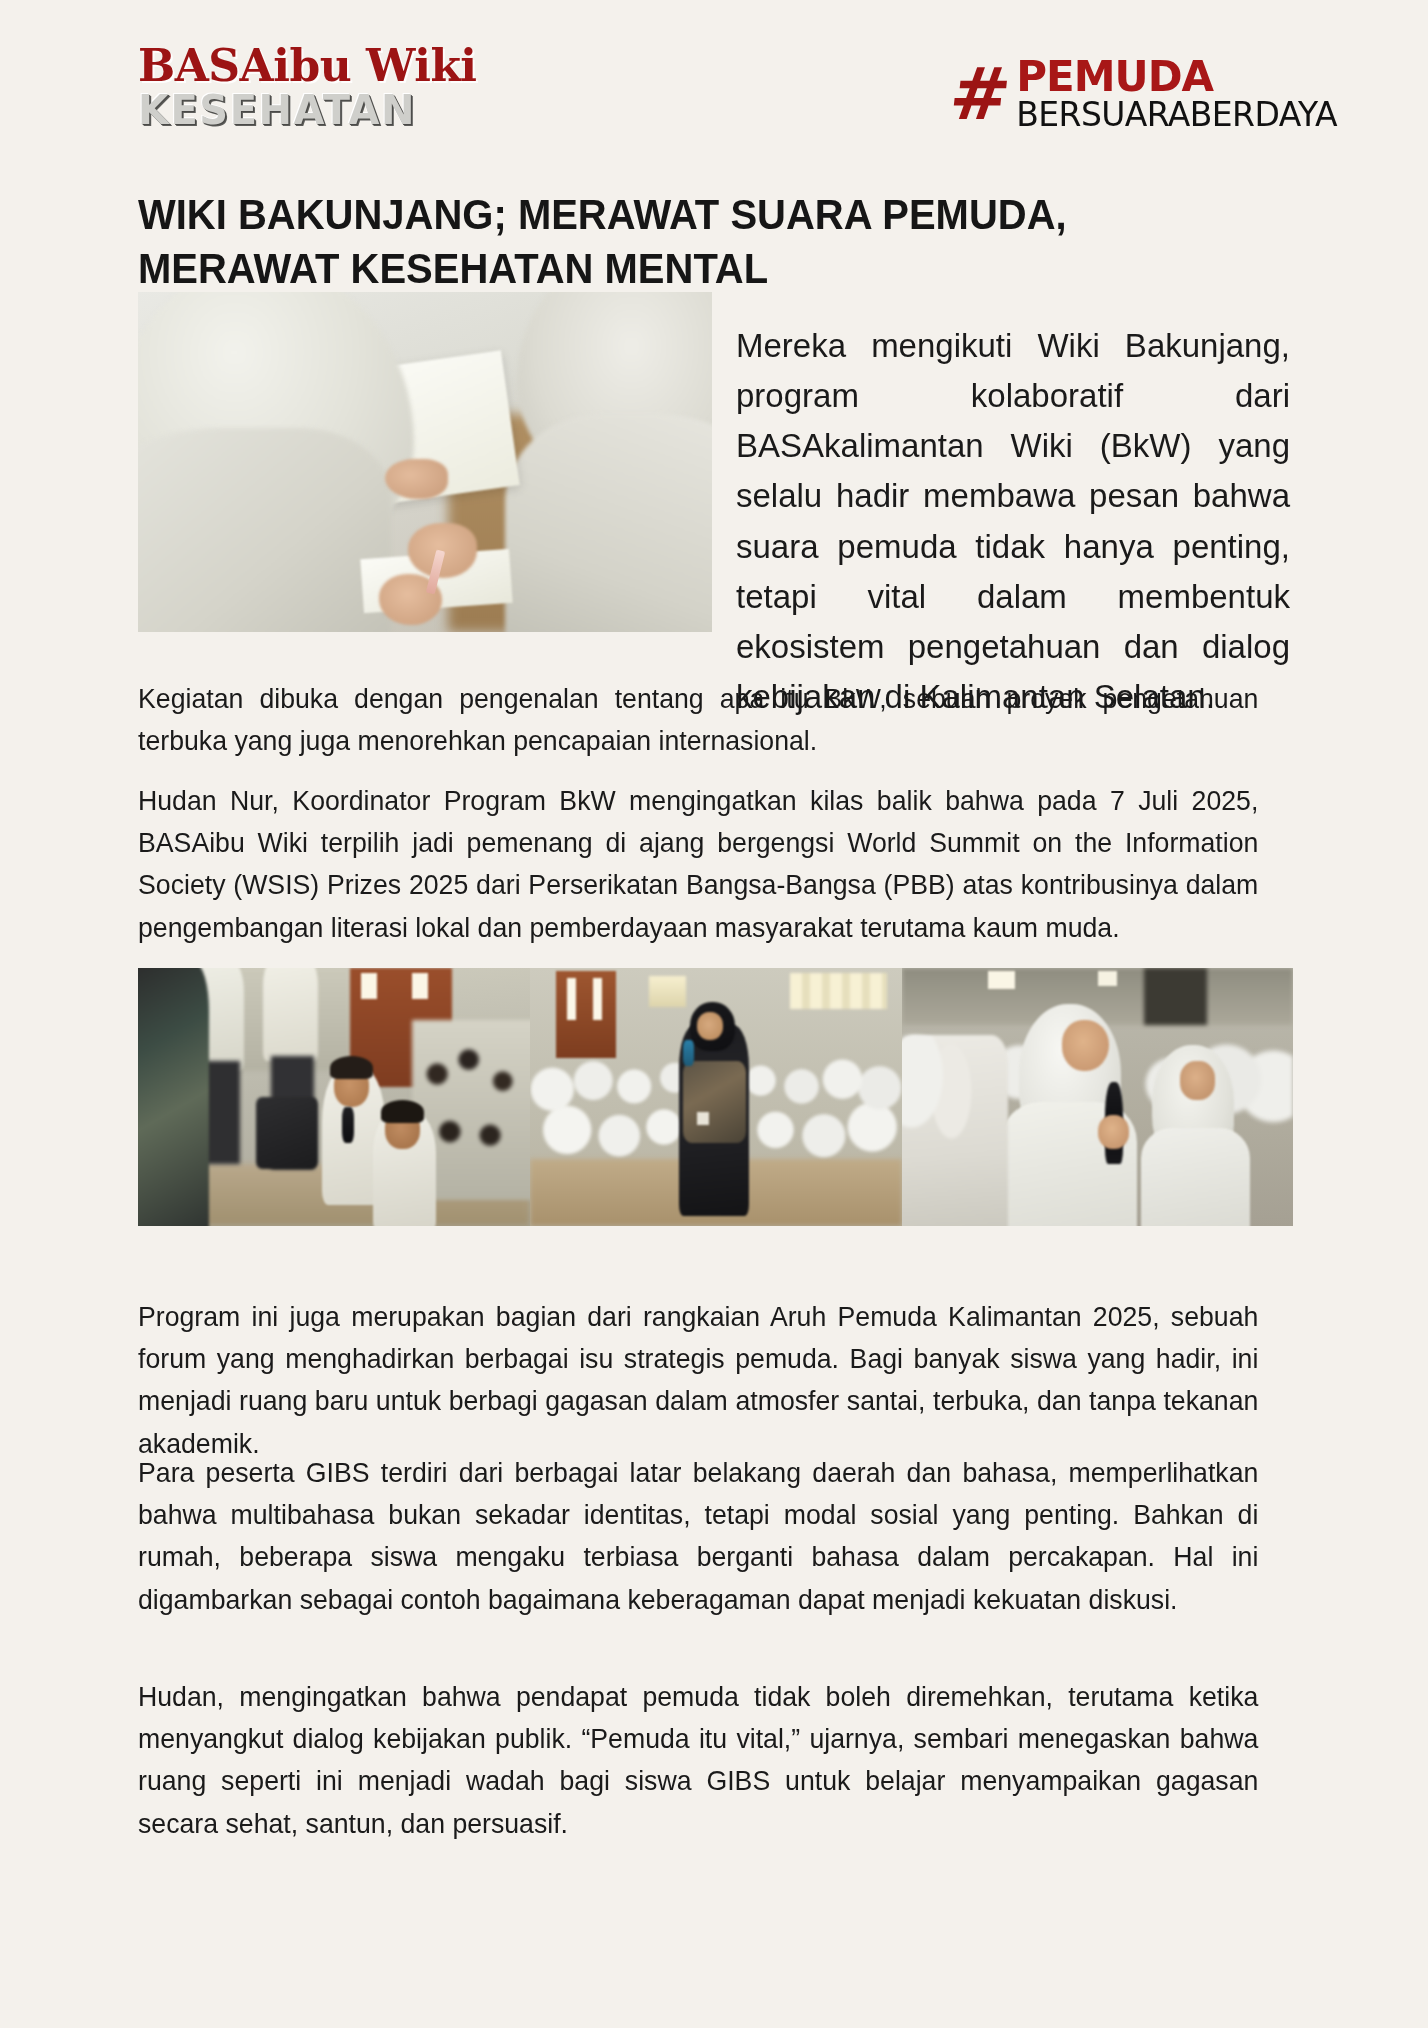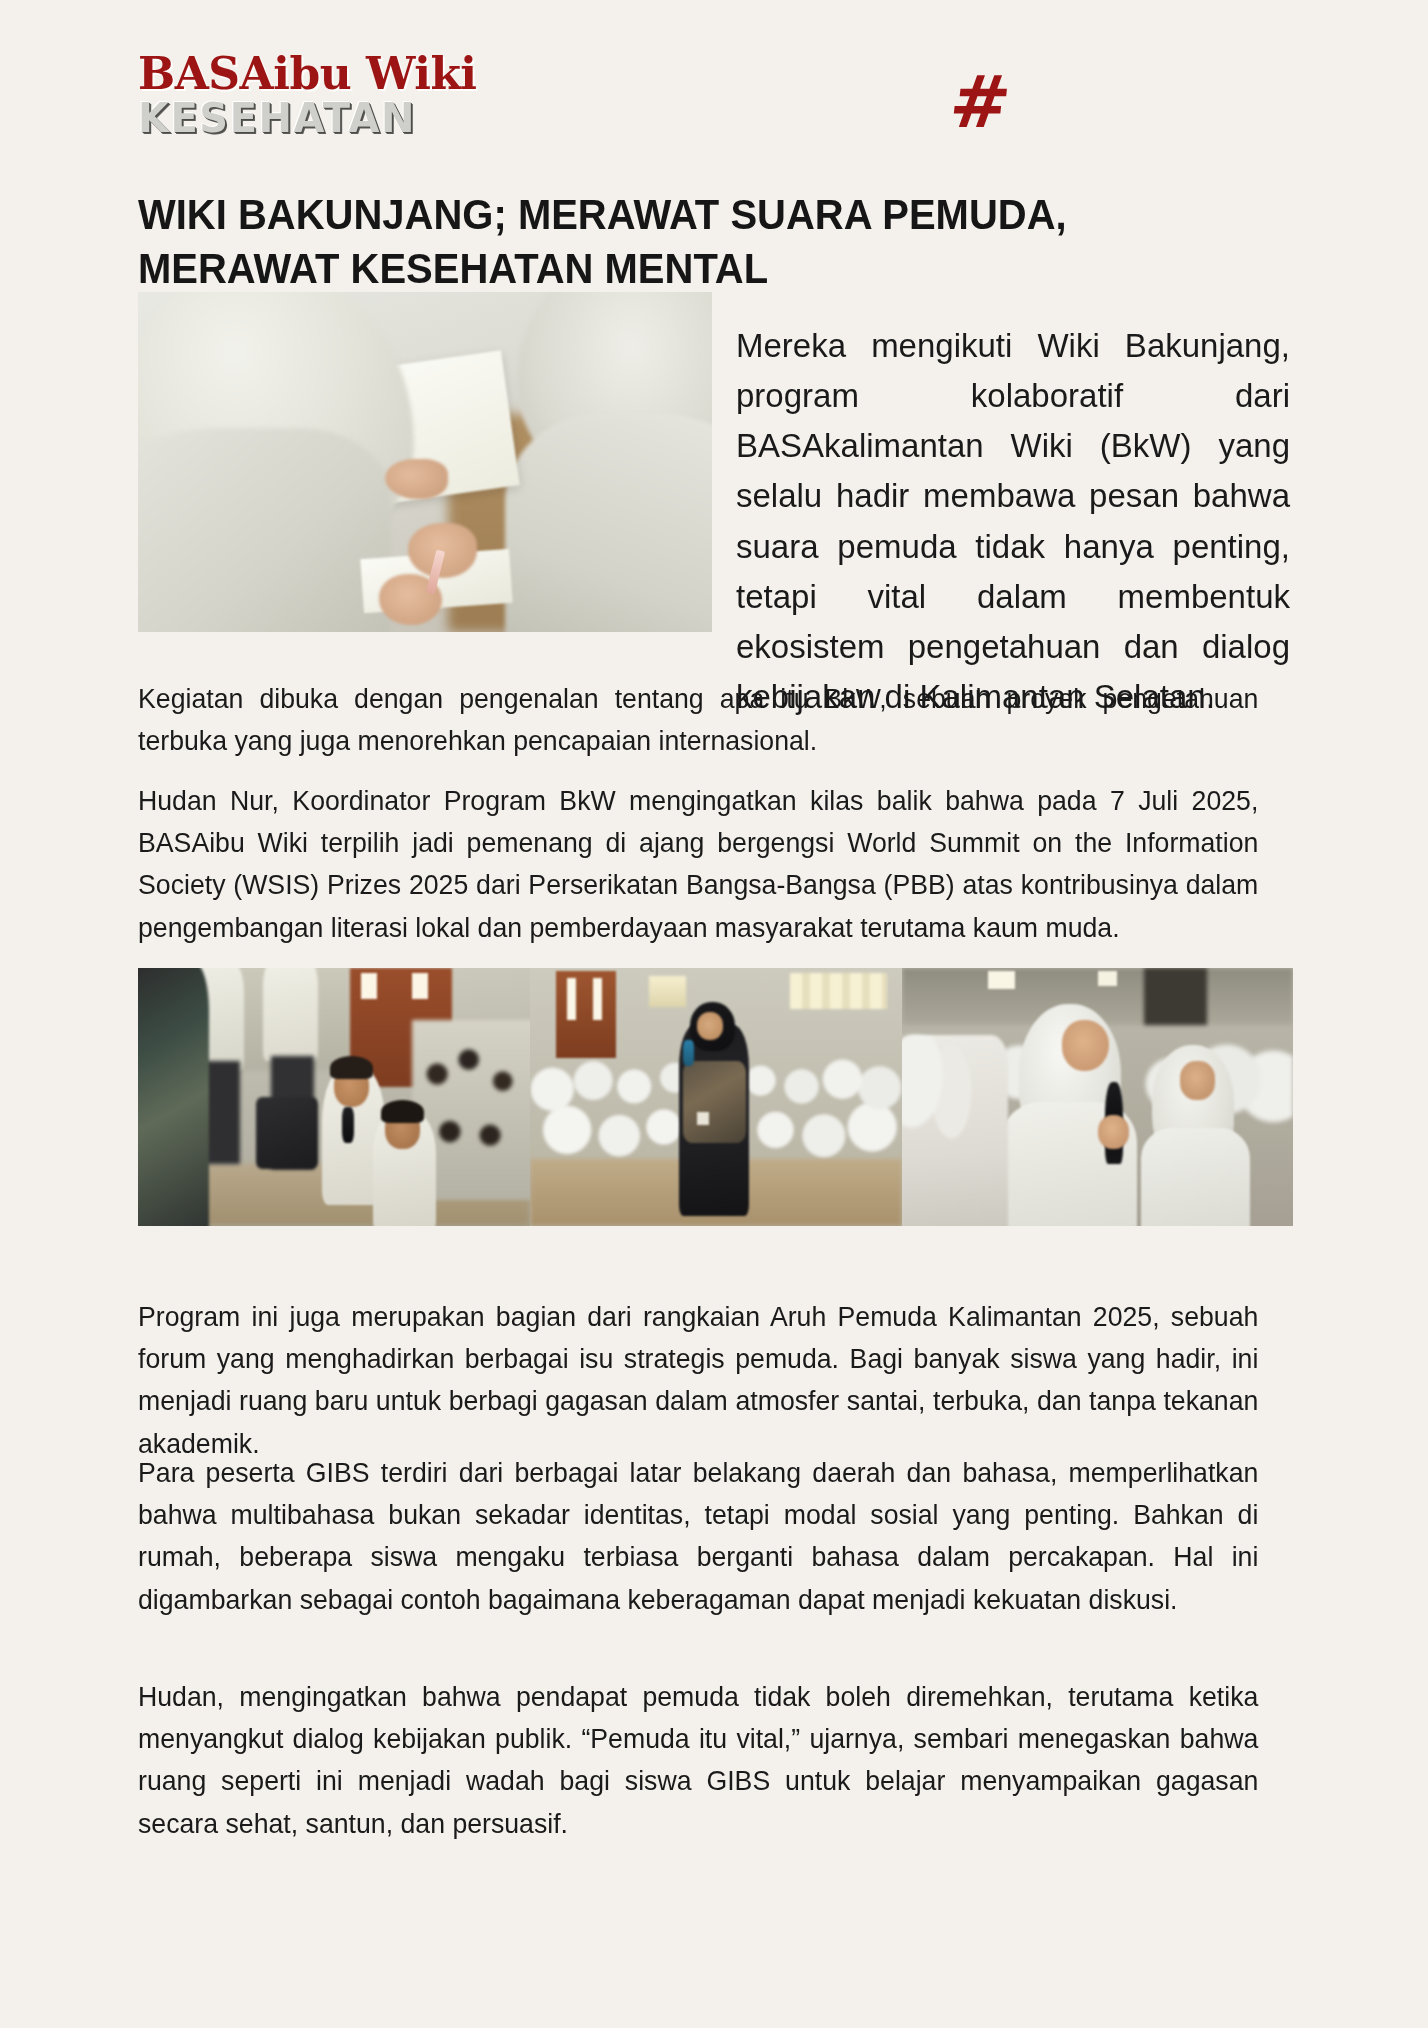--- a/index.html
+++ b/index.html
@@ -17,21 +17,21 @@
     position: relative;
     width: 1428px;
     height: 2028px;
     background: #f4f1ec;
     box-sizing: border-box;
   }
 
   
   .header {
     position: absolute;
-    top: 52px;
+    top: 44px;
     left: 0;
     width: 1256px;
     height: 96px;
   }
   .logo-left {
     position: absolute;
     left: 138px;
     top: 0;
     width: 330px;
     height: 96px;
@@ -449,20 +449,24 @@
 
   <div class="header">
 
     <div class="logo-left">
       <div class="logo-basaibu">BASAibu Wiki</div>
       <div class="logo-bakunjang">KESEHATAN</div>
     </div>
 
     <div class="logo-right">
       <div class="hash-glyph">#</div>
+      <div class="pemuda-block">
+        <div class="pemuda-word">PEMUDA</div>
+        <div class="bersuara-word">BERSUARABERDAYA</div>
+      </div>
     </div>
 
   </div>
 
   <h1 class="title">WIKI BAKUNJANG; MERAWAT SUARA PEMUDA, MERAWAT KESEHATAN MENTAL</h1>
 
   <div class="intro">
 
     <div class="photo-main">
       <div class="m-bg"></div>

